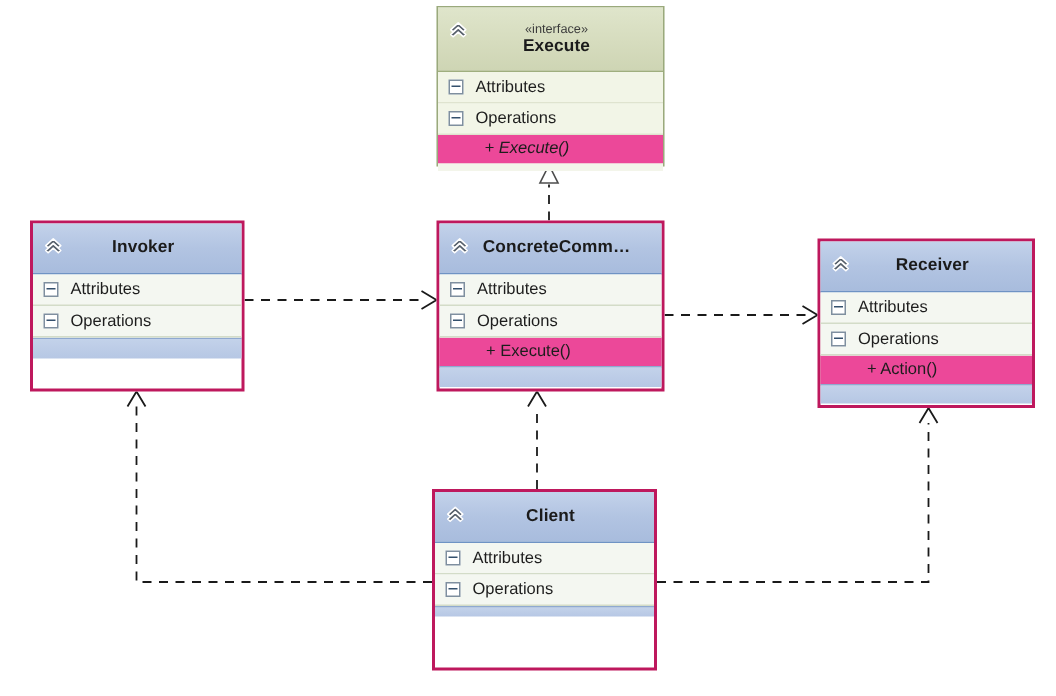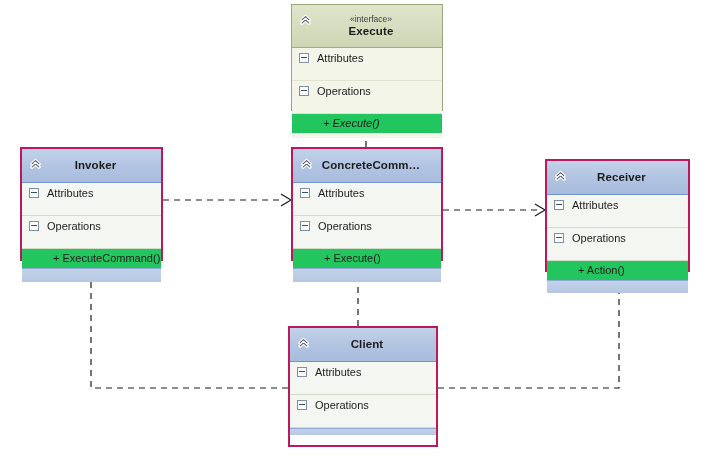--- a/index.html
+++ b/index.html
@@ -70,21 +70,21 @@
     left: 5px;
     top: 5px;
     width: 17px;
     height: 17px;
   }
   .chev svg { display: block; }
 
   .section {
     position: relative;
     box-sizing: border-box;
-    height: 33px;
+    height: 21px;
     line-height: 21px;
     font-size: 11px;
     color: #1d1d1d;
     padding-left: 25px;
     background: #f4f7f1;
     border-bottom: 1px solid #d3dcc8;
   }
   .uml-class.iface .section { background: #f2f5e7; border-bottom: 1px solid #dfe3cf; }
 
   .expander {
@@ -107,21 +107,21 @@
     background: #34506d;
   }
 
   .member {
     box-sizing: border-box;
     height: 19px;
     line-height: 19px;
     font-size: 11px;
     color: #1d1d1d;
     padding-left: 31px;
-    background: #22c55e;
+    background: #ec4899;
     white-space: nowrap;
   }
   .member.italic { font-style: italic; }
 
   .footer-band {
     box-sizing: border-box;
     background: linear-gradient(to bottom, #c3d2ea 0%, #b6c7e4 100%);
     border-top: 1px solid #8fa9d0;
   }
   .uml-class.iface .footer-band {
@@ -233,21 +233,20 @@
       <div class="cls-name">Invoker</div>
     </div>
     <div class="section">
       <span class="expander"></span>
       <span>Attributes</span>
     </div>
     <div class="section">
       <span class="expander"></span>
       <span>Operations</span>
     </div>
-    <div class="member">+ ExecuteCommand()</div>
     <div class="footer-band" style="height:14px;"></div>
   </div>
 
   <div class="uml-class" style="left:291px; top:147px; width:152px; height:114px;">
     <div class="hdr">
       <span class="chev">
         <svg width="17" height="17" viewBox="0 0 17 17">
           <path d="M3.5 9.8 L8.5 5.2 L13.5 9.8 L11.9 11.3 L8.5 8.2 L5.1 11.3 Z" fill="#57606b" stroke="#ffffff" stroke-width="1.1" stroke-linejoin="round"></path>
           <path d="M3.5 13.0 L8.5 8.4 L13.5 13.0 L11.9 14.5 L8.5 11.4 L5.1 14.5 Z" fill="#57606b" stroke="#ffffff" stroke-width="1.1" stroke-linejoin="round"></path>
         </svg>

